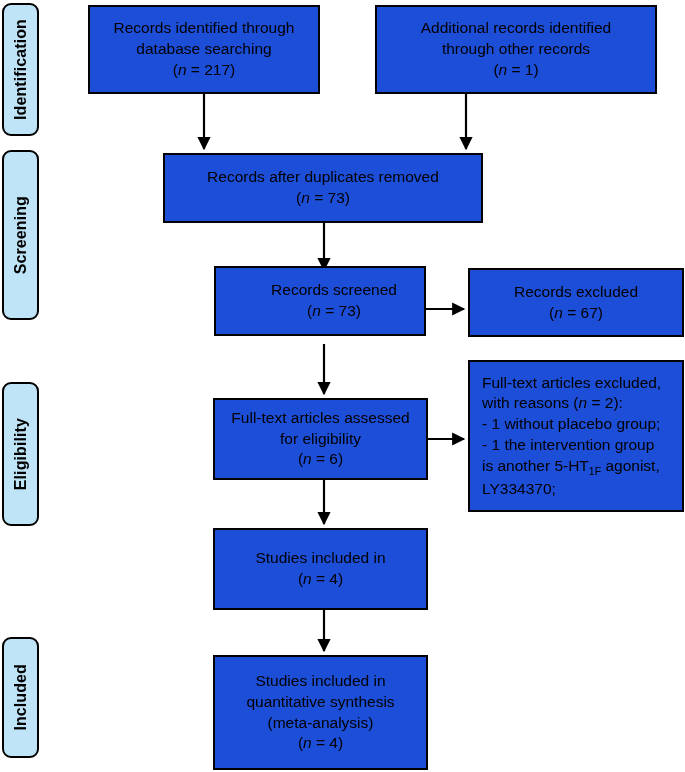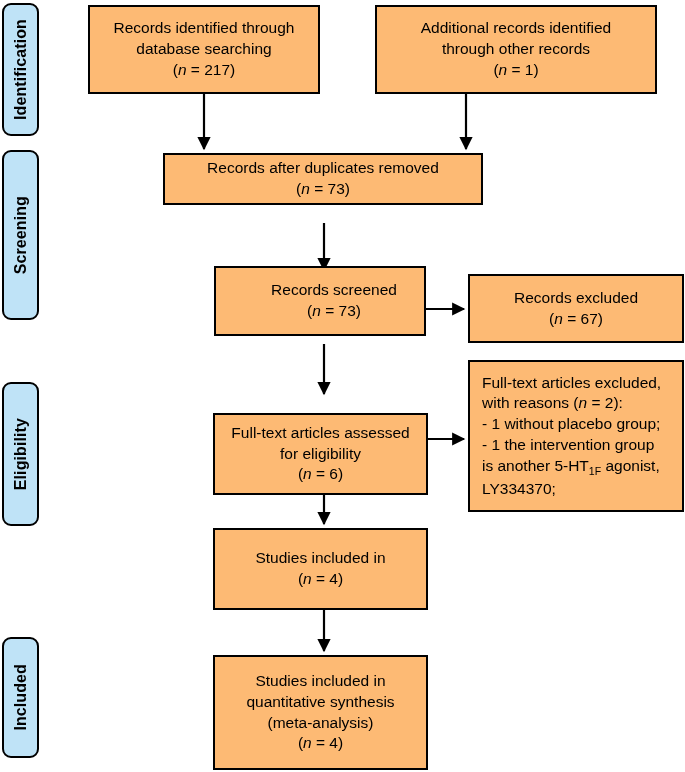--- a/index.html
+++ b/index.html
@@ -45,21 +45,21 @@
     color: #000000;
   }
   #tab-identification { top: 3px;   height: 133px; }
   #tab-screening     { top: 150px; height: 170px; }
   #tab-eligibility   { top: 382px; height: 144px; }
   #tab-included      { top: 637px; height: 121px; }
 
   
   .flow-box {
     position: absolute;
-    background: #fdba74;
+    background: #1d4ed8;
     border: 2px solid #000000;
     box-sizing: border-box;
     display: flex;
     flex-direction: column;
     align-items: center;
     justify-content: center;
     font-size: 15.5px;
     line-height: 1.35;
     text-align: center;
     padding: 4px 6px;
@@ -70,24 +70,24 @@
     text-align: left;
     justify-content: center;
     padding: 6px 18px 6px 12px;
   }
   .flow-box.left-align .line { white-space: nowrap; }
   .ital { font-style: italic; }
   sub { font-size: 0.68em; }
 
   #box-db-search     { left: 88px;  top: 5px;   width: 232px; height: 89px; }
   #box-other-sources { left: 375px; top: 5px;   width: 282px; height: 89px; }
-  #box-dupes-removed { left: 163px; top: 153px; width: 320px; height: 52px; }
+  #box-dupes-removed { left: 163px; top: 153px; width: 320px; height: 70px; }
   #box-screened      { left: 214px; top: 266px; width: 212px; height: 70px; padding-left: 34px; }
-  #box-excluded      { left: 468px; top: 274px; width: 216px; height: 69px; }
-  #box-fulltext      { left: 213px; top: 398px; width: 215px; height: 82px; margin-top: 15px; }
+  #box-excluded      { left: 468px; top: 268px; width: 216px; height: 69px; }
+  #box-fulltext      { left: 213px; top: 398px; width: 215px; height: 82px; }
   #box-fulltext-excl { left: 468px; top: 360px; width: 216px; height: 152px; }
   #box-qualitative   { left: 213px; top: 528px; width: 215px; height: 82px; }
   #box-quantitative  { left: 213px; top: 655px; width: 215px; height: 115px; }
 
   
   #connectors {
     position: absolute;
     left: 0; top: 0;
     width: 685px; height: 772px;
     pointer-events: none;

